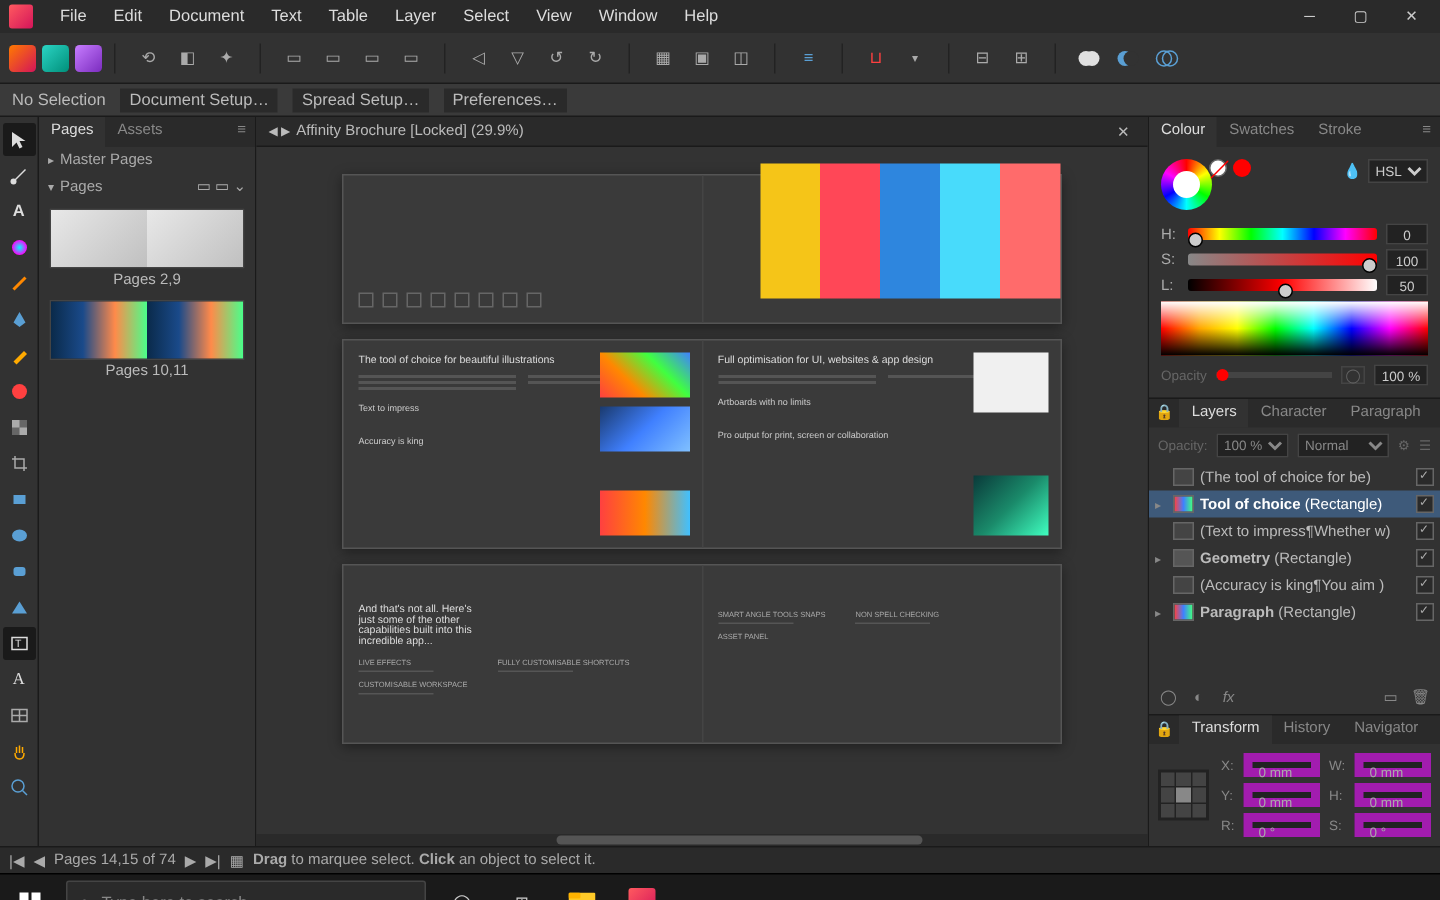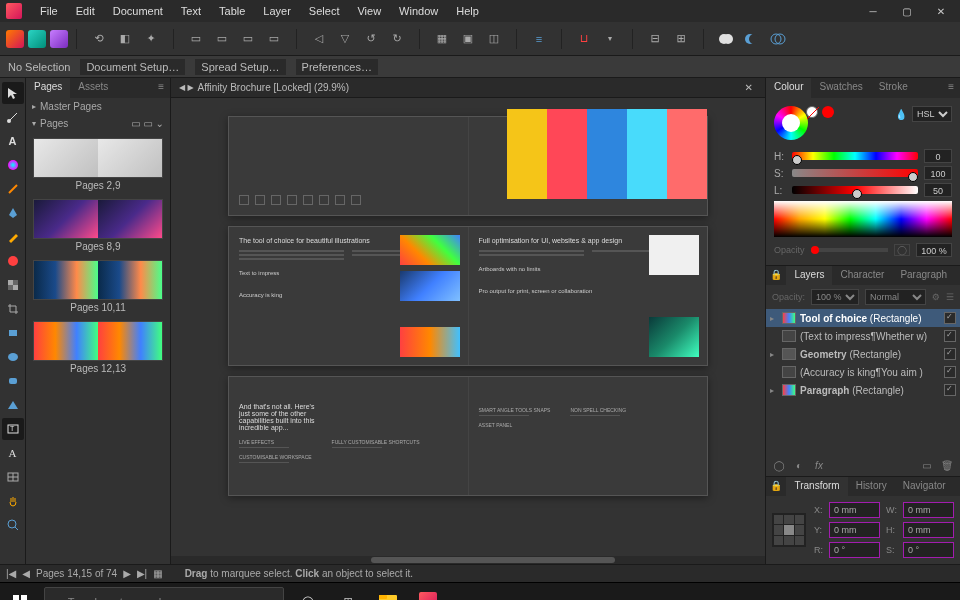--- a/index.html
+++ b/index.html
@@ -67,21 +67,21 @@
 .layer-thumb { width:14px; height:12px; background:#555; border:1px solid #666; }
 .layer-name { flex:1; white-space:nowrap; overflow:hidden; text-overflow:ellipsis; }
 .layer-check { width:12px; height:12px; border:1px solid #666; background:#2a2a2a; position:relative; }
 .layer-check::after { content:"✓"; position:absolute; font-size:8px; color:#aaa; left:1px; top:-1px; }
 .layer-ft { display:flex; gap:6px; padding:4px 6px; justify-content:flex-end; align-items:center; }
 .layer-ft span { width:14px; height:14px; display:flex; align-items:center; justify-content:center; color:#888; cursor:pointer; }
 .transform-body { padding:6px; }
 .tf-grid { display:grid; grid-template-columns:auto 1fr auto 1fr; gap:4px 6px; align-items:center; font-size:9px; color:#888; }
 .tf-anchor { width:34px; height:34px; display:grid; grid-template-columns:repeat(3,1fr); grid-template-rows:repeat(3,1fr); gap:1px; background:#222; padding:2px; }
 .tf-anchor div { background:#444; }
-.tf-val { background:#222; border:1px solid #a21caf; height:16px; padding:0 4px; color:#aaa; line-height:14px; }
+.tf-val { background:#222; border:6px solid #a21caf; height:16px; padding:0 4px; color:#aaa; line-height:14px; }
 .statusbar { height:18px; background:#2a2a2a; display:flex; align-items:center; padding:0 6px; font-size:10px; color:#aaa; gap:6px; border-top:1px solid #1a1a1a; }
 .taskbar { height:38px; background:#1a1a1a; display:flex; align-items:center; padding:0 0 0 0; gap:0; border-top:1px solid #000; }
 .taskbar-item { width:40px; height:38px; display:flex; align-items:center; justify-content:center; cursor:pointer; }
 .taskbar-search { flex:0 0 240px; height:30px; background:#2a2a2a; border:1px solid #444; border-radius:2px; display:flex; align-items:center; padding:0 8px; gap:8px; color:#888; margin:0 4px; }
 .taskbar-right { margin-left:auto; display:flex; align-items:center; height:100%; }
 .hn-scroll { height:8px; background:#2a2a2a; position:relative; }
 .hn-scroll .track { position:absolute; left:200px; right:150px; top:1px; height:6px; background:#555; border-radius:3px; }
 svg { display:block; }
 </style>
 </head>
@@ -305,38 +305,24 @@
     <div class="thumbs" id="thumbs">
         <div class="thumb">
           <div class="thumb-img">
             <div class="thumb-half" style="background: linear-gradient(135deg, rgb(232, 232, 232), rgb(192, 192, 192));"></div>
             <div class="thumb-half" style="background: linear-gradient(135deg, rgb(232, 232, 232), rgb(192, 192, 192));"></div>
           </div>
           <div class="thumb-label">Pages 2,9</div>
         </div>
         <div class="thumb">
           <div class="thumb-img">
-            <div class="thumb-half" style="background: linear-gradient(135deg, rgb(26, 26, 58), rgb(74, 42, 138), rgb(255, 74, 138));"></div>
-            <div class="thumb-half" style="background: linear-gradient(135deg, rgb(26, 26, 58), rgb(74, 42, 138), rgb(255, 74, 138));"></div>
-          </div>
-          <div class="thumb-label">Pages 8,9</div>
-        </div>
-        <div class="thumb">
-          <div class="thumb-img">
             <div class="thumb-half" style="background: linear-gradient(90deg, rgb(10, 42, 74), rgb(26, 74, 138), rgb(255, 138, 74), rgb(74, 255, 138));"></div>
             <div class="thumb-half" style="background: linear-gradient(90deg, rgb(10, 42, 74), rgb(26, 74, 138), rgb(255, 138, 74), rgb(74, 255, 138));"></div>
           </div>
           <div class="thumb-label">Pages 10,11</div>
-        </div>
-        <div class="thumb">
-          <div class="thumb-img">
-            <div class="thumb-half" style="background: linear-gradient(90deg, rgb(255, 64, 64), rgb(255, 136, 0), rgb(64, 128, 255), rgb(64, 255, 128));"></div>
-            <div class="thumb-half" style="background: linear-gradient(90deg, rgb(255, 64, 64), rgb(255, 136, 0), rgb(64, 128, 255), rgb(64, 255, 128));"></div>
-          </div>
-          <div class="thumb-label">Pages 12,13</div>
         </div>
       </div>
   </div>
 
   <div class="canvas-area">
     <div class="doc-tab">
       <span style="font-size:8px;margin-right:4px">◀ ▶</span>
       <span>Affinity Brochure [Locked] (29.9%)</span>
       <span class="doc-tab-close">✕</span>
     </div>
@@ -495,20 +481,26 @@
       <div class="rp-tab">Text Styles</div>
     </div>
     <div class="layers-top">
       <span>Opacity:</span>
       <select><option>100 %</option></select>
       <select style="flex:1"><option>Normal</option></select>
       <span>⚙</span>
       <span>☰</span>
     </div>
     <div class="layers-body" id="layers-body">
+        <div class="layer-row">
+          <span class="layer-arrow"></span>
+          <div class="layer-thumb" style="background: rgb(68, 68, 68);"></div>
+          <span class="layer-name">(The tool of choice for be)</span>
+          <div class="layer-check"></div>
+        </div>
         <div class="layer-row sel">
           <span class="layer-arrow">▸</span>
           <div class="layer-thumb" style="background: linear-gradient(90deg, rgb(255, 64, 64), rgb(64, 128, 255), rgb(64, 255, 128));"></div>
           <span class="layer-name"><b>Tool of choice</b> (Rectangle)</span>
           <div class="layer-check"></div>
         </div>
         <div class="layer-row">
           <span class="layer-arrow"></span>
           <div class="layer-thumb" style="background: rgb(68, 68, 68);"></div>
           <span class="layer-name">(Text to impress¶Whether w)</span>
@@ -581,21 +573,21 @@
   </div>
 </div>
 
 <div class="statusbar">
   <span>|◀</span>
   <span>◀</span>
   <span>Pages 14,15 of 74</span>
   <span>▶</span>
   <span>▶|</span>
   <span>▦</span>
-  <span style="margin-left:16px"><b>Drag</b><span> to marquee select. </span><b>Click</b><span> an object to select it.</span></span>
+  <span style="margin-left:0"><b>Drag</b><span> to marquee select. </span><b>Click</b><span> an object to select it.</span></span>
 </div>
 
 <div class="taskbar">
   <div class="taskbar-item">
       <svg width="16" height="16">
         <rect x="1" y="1" width="6" height="6" fill="#fff"></rect>
         <rect x="9" y="1" width="6" height="6" fill="#fff"></rect>
         <rect x="1" y="9" width="6" height="6" fill="#fff"></rect>
         <rect x="9" y="9" width="6" height="6" fill="#fff"></rect>
       </svg>

